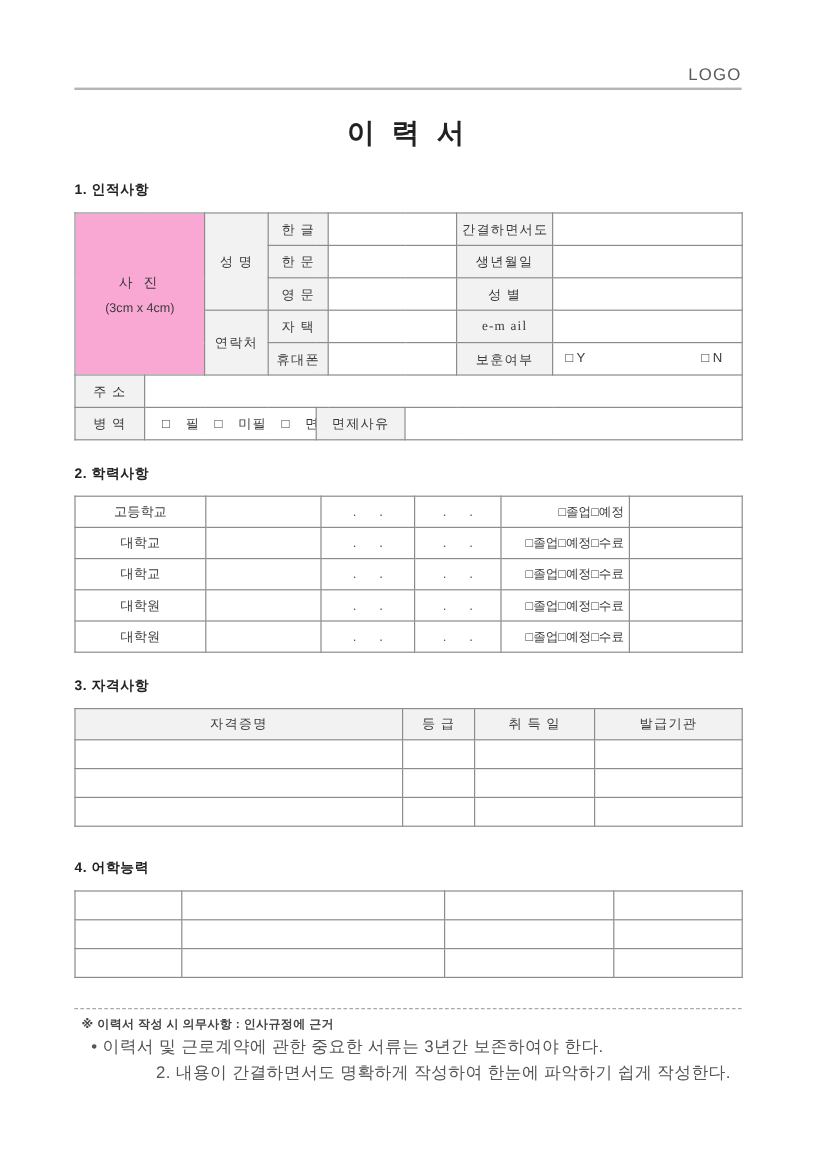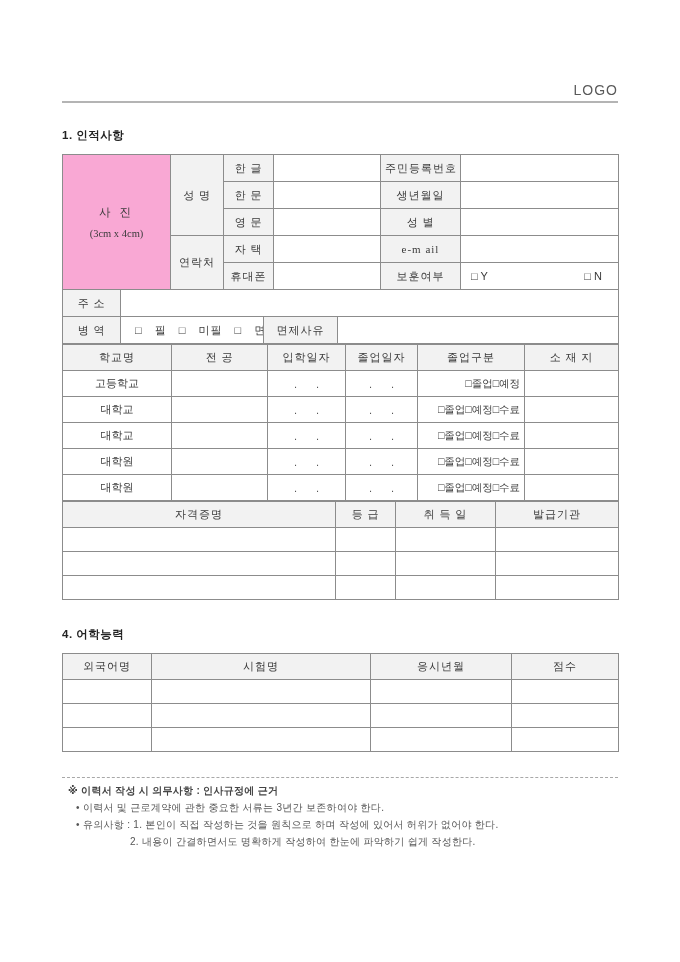--- a/index.html
+++ b/index.html
@@ -3,21 +3,21 @@
 <meta charset="utf-8">
 <style>
   * { box-sizing: border-box; }
   html,body { margin:0; padding:0; }
   body {
     width:680px; height:962px; background:#ffffff; overflow:hidden;
     font-family:"Liberation Sans","DejaVu Sans",sans-serif; color:#3a3a3a;
   }
   .page { padding:54px 62px 0 62px; width:680px; }
 
-  .logo { text-align:right; font-size:14px; color:#5a5a5a; letter-spacing:1px; line-height:16px;margin-top:28px; }
+  .logo { text-align:right; font-size:14px; color:#5a5a5a; letter-spacing:1px; line-height:16px; }
   .top-rule { border:0; border-bottom:2px solid #b4b4b4; margin:3px 0 0 0; height:0; }
 
   .doc-title { text-align:center; font-size:23px; font-weight:bold; color:#222;
     letter-spacing:4px; margin-top:20px; }
 
   .sec-head { font-size:11.5px; font-weight:bold; color:#222; margin:20px 0 11px 0; letter-spacing:0.5px; }
   .sec-head.first { margin-top:25px; }
   .sec-head.gap { margin-top:27px; }
 
   table { border-collapse:collapse; width:556px; table-layout:fixed; }
@@ -26,44 +26,45 @@
   .lbl { background:#f2f2f2; text-align:center; letter-spacing:1px;font-family:Liberation Serif, serif; }
   .inp { background:#ffffff; }
   .t1 td { height:27px; }
   .t2 td { height:26px; }
   .t3 td { height:24px; }
   .t4 td { height:24px; }
   .t3 tr.hd td, .t4 tr.hd td { height:26px; }
 
   .photo-cell { background:#f9a8d4; text-align:center; }
   .photo-cell .ph1 { font-size:11.5px; letter-spacing:3px; }
-  .photo-cell .ph2 { font-size:10.5px; margin-top:8px; letter-spacing:0;font-family:Liberation Serif, serif; }
+  .photo-cell .ph2 { font-size:10.5px; margin-top:8px; letter-spacing:0; }
 
   .veteran-cell { padding:0 16px 0 10px; }
   .veteran-cell .vwrap { display:flex; justify-content:space-between; }
 
   .mil-opts { letter-spacing:1px; word-spacing:8px; padding-left:14px; }
 
   .dots { text-align:center; word-spacing:16px; color:#555; }
   .status-cell { text-align:right; padding-left:6px; font-size:10.5px; letter-spacing:0; }
   .center { text-align:center;margin-top:12px; }
 
   .footer { margin-top:25px; border-top:1px dashed #a8a8a8; padding-top:6px; }
   .f-title { font-size:10px; font-weight:bold; color:#444; letter-spacing:0.3px; padding-left:6px; }
-  .f-note { font-size:10px; color:#555; margin-top:3px; padding-left:14px; letter-spacing:0.3px; }
+  .f-note { font-size:14px; color:#555; margin-top:3px; padding-left:14px; letter-spacing:0.3px; }
   .f-note.indent2 { padding-left:68px; }
 </style>
 </head>
 <body>
 
 <div class="page">
 
   <div class="logo">LOGO</div>
   <div class="top-rule"></div>
 
+  <div class="doc-title">이 력 서</div>
 
   <div class="sec-head first">1. 인적사항</div>
 
   <table class="t1">
     <colgroup>
       <col style="width:58px">
         <col style="width:50px">
         <col style="width:53px">
       <col style="width:40px">
         <col style="width:10px">
@@ -74,21 +75,21 @@
     </colgroup>
     <tbody>
         <tr>
       <td class="photo-cell" colspan="2" rowspan="5">
         <div class="ph1">사 진</div>
         <div class="ph2">(3cm x 4cm)</div>
       </td>
       <td class="lbl" rowspan="3">성  명</td>
       <td class="lbl" colspan="2">한  글</td>
       <td class="inp" colspan="2"></td>
-      <td class="lbl">주민등록번호</td>
+      <td class="lbl">간결하면서도</td>
       <td class="inp"></td>
     </tr>
     <tr>
       <td class="lbl" colspan="2">한  문</td>
       <td class="inp" colspan="2"></td>
       <td class="lbl">생년월일</td>
       <td class="inp"></td>
     </tr>
     <tr>
       <td class="lbl" colspan="2">영  문</td>
@@ -120,39 +121,32 @@
     </tr>
     <tr>
       <td class="lbl">병  역</td>
       <td class="inp mil-opts" colspan="3">□ 필 □ 미필 □ 면제</td>
       <td class="lbl" colspan="2">면제사유</td>
       <td class="inp" colspan="3"></td>
     </tr>
   </tbody>
     </table>
 
+  <div class="sec-head">2. 학력사항</div>
 
   <table class="t2">
     <colgroup>
       <col style="width:109px">
         <col style="width:96px">
         <col style="width:78px">
       <col style="width:72px">
         <col style="width:107px">
         <col style="width:94px">
     </colgroup>
     <tbody>
-        <tr class="hd">
-      <td class="lbl">학교명</td>
-      <td class="lbl">전  공</td>
-      <td class="lbl">입학일자</td>
-      <td class="lbl">졸업일자</td>
-      <td class="lbl">졸업구분</td>
-      <td class="lbl">소 재 지</td>
-    </tr>
     <tr>
       <td class="inp center">고등학교</td>
       <td class="inp"></td>
       <td class="inp dots">. .</td>
       <td class="inp dots">. .</td>
       <td class="inp status-cell">□졸업□예정</td>
       <td class="inp"></td>
     </tr>
     <tr>
       <td class="inp center">대학교</td>
@@ -182,20 +176,21 @@
       <td class="inp center">대학원</td>
       <td class="inp"></td>
       <td class="inp dots">. .</td>
       <td class="inp dots">. .</td>
       <td class="inp status-cell">□졸업□예정□수료</td>
       <td class="inp"></td>
     </tr>
   </tbody>
     </table>
 
+  <div class="sec-head">3. 자격사항</div>
 
   <table class="t3">
     <colgroup>
       <col style="width:273px">
         <col style="width:60px">
         <col style="width:100px">
         <col style="width:123px">
     </colgroup>
     <tbody>
         <tr class="hd">
@@ -228,26 +223,20 @@
   <div class="sec-head gap">4. 어학능력</div>
 
   <table class="t4">
     <colgroup>
       <col style="width:89px">
         <col style="width:219px">
         <col style="width:141px">
         <col style="width:107px">
     </colgroup>
     <tbody>
-        <tr class="hd">
-      <td class="lbl">외국어명</td>
-      <td class="lbl">시험명</td>
-      <td class="lbl">응시년월</td>
-      <td class="lbl">점수</td>
-    </tr>
     <tr>
       <td class="inp"></td>
       <td class="inp"></td>
       <td class="inp"></td>
       <td class="inp"></td>
     </tr>
     <tr>
       <td class="inp"></td>
       <td class="inp"></td>
       <td class="inp"></td>
@@ -258,17 +247,16 @@
       <td class="inp"></td>
       <td class="inp"></td>
       <td class="inp"></td>
     </tr>
   </tbody>
     </table>
 
   <div class="footer">
     <div class="f-title">※ 이력서 작성 시 의무사항 : 인사규정에 근거</div>
     <div class="f-note">• 이력서 및 근로계약에 관한 중요한 서류는 3년간 보존하여야 한다.</div>
-    <div class="f-note">• 유의사항 : 1. 본인이 직접 작성하는 것을 원칙으로 하며 작성에 있어서 허위가 없어야 한다.</div>
     <div class="f-note indent2">2. 내용이 간결하면서도 명확하게 작성하여 한눈에 파악하기 쉽게 작성한다.</div>
   </div>
 
 </div>
 
 </body></html>

